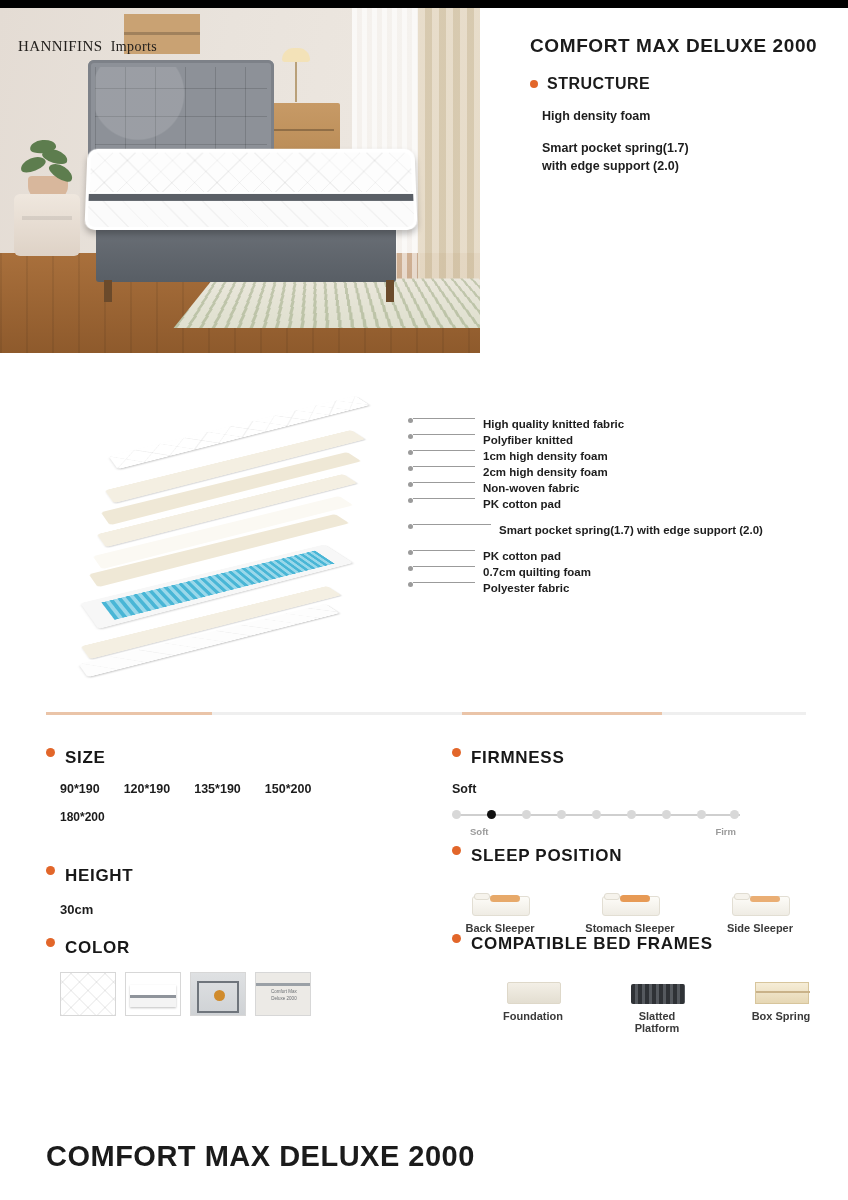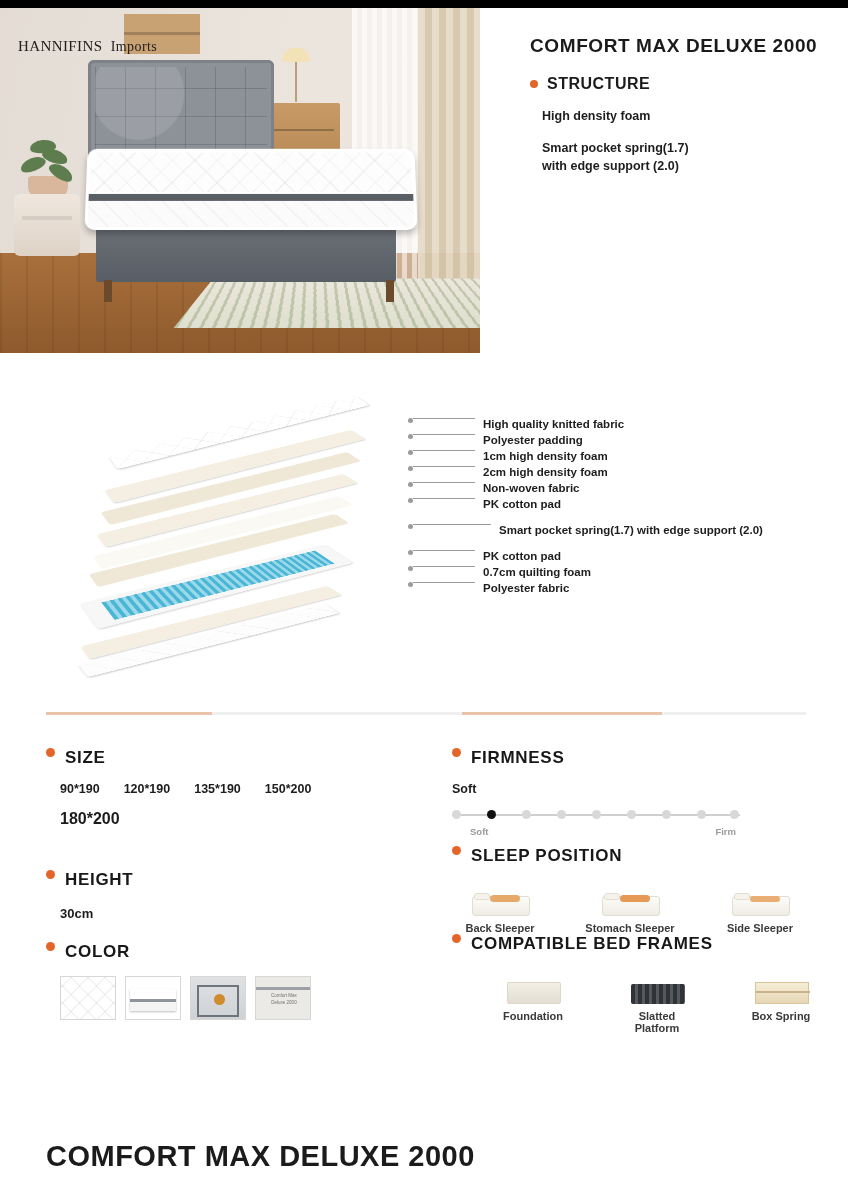--- a/index.html
+++ b/index.html
@@ -139,21 +139,21 @@
   
   .specs { position:absolute; left:0; top:748px; width:848px; height:360px; }
   .col-l { position:absolute; left:46px; top:0; width:380px; }
   .col-r { position:absolute; left:452px; top:0; width:370px; }
 
   .blk-title { display:flex; align-items:flex-start; gap:10px; }
   .blk-title .dot { width:9px; height:9px; }
   .blk-title span.t { font-size:17px; font-weight:700; letter-spacing:.7px; color:#181818; }
 
   .size-row { margin:14px 0 0 14px; display:flex; gap:24px; font-size:12.5px; font-weight:700; color:#1c1c1c;}
-  .size-row2 { margin:14px 0 0 14px; font-size:16px; font-weight:700; color:#1c1c1c;}
+  .size-row2 { margin:14px 0 0 14px; font-size:12px; font-weight:700; color:#1c1c1c;}
   .height-val { margin:16px 0 0 14px; font-size:13px; font-weight:700; color:#1c1c1c;}
 
   .swatches { margin:14px 0 0 14px; display:flex; gap:9px; }
   .sw { width:56px; height:44px; border:1px solid #d7d7d7; background:#fff; position:relative; overflow:hidden;}
   .sw1 { background-image:
       repeating-linear-gradient(45deg, rgba(0,0,0,.05) 0 1px, transparent 1px 12px),
       repeating-linear-gradient(-45deg, rgba(0,0,0,.05) 0 1px, transparent 1px 12px);}
   .sw2:after{content:"";position:absolute;left:4px;top:12px;right:4px;height:22px;
       background:linear-gradient(#fff 0 45%, #8f949b 45% 58%, #f4f4f4 58% 100%);
       box-shadow:0 1px 2px rgba(0,0,0,.25);}
@@ -271,21 +271,21 @@
 
   <div class="callouts">
     <div class="callout">
       <span class="cdot"></span>
       <span class="cline"></span>
       <span class="ctext">High quality knitted fabric</span>
     </div>
     <div class="callout">
       <span class="cdot"></span>
       <span class="cline"></span>
-      <span class="ctext">Polyester padding</span>
+      <span class="ctext">Polyfiber knitted</span>
     </div>
     <div class="callout">
       <span class="cdot"></span>
       <span class="cline"></span>
       <span class="ctext">1cm  high density foam</span>
     </div>
     <div class="callout">
       <span class="cdot"></span>
       <span class="cline"></span>
       <span class="ctext">2cm  high density foam</span>

